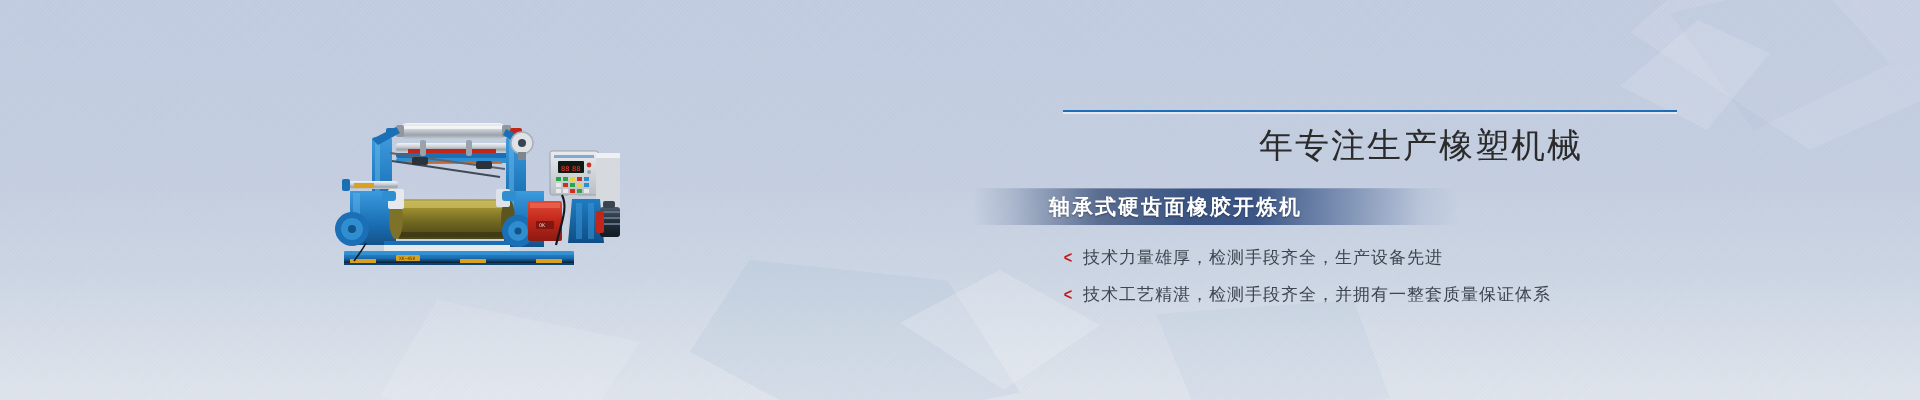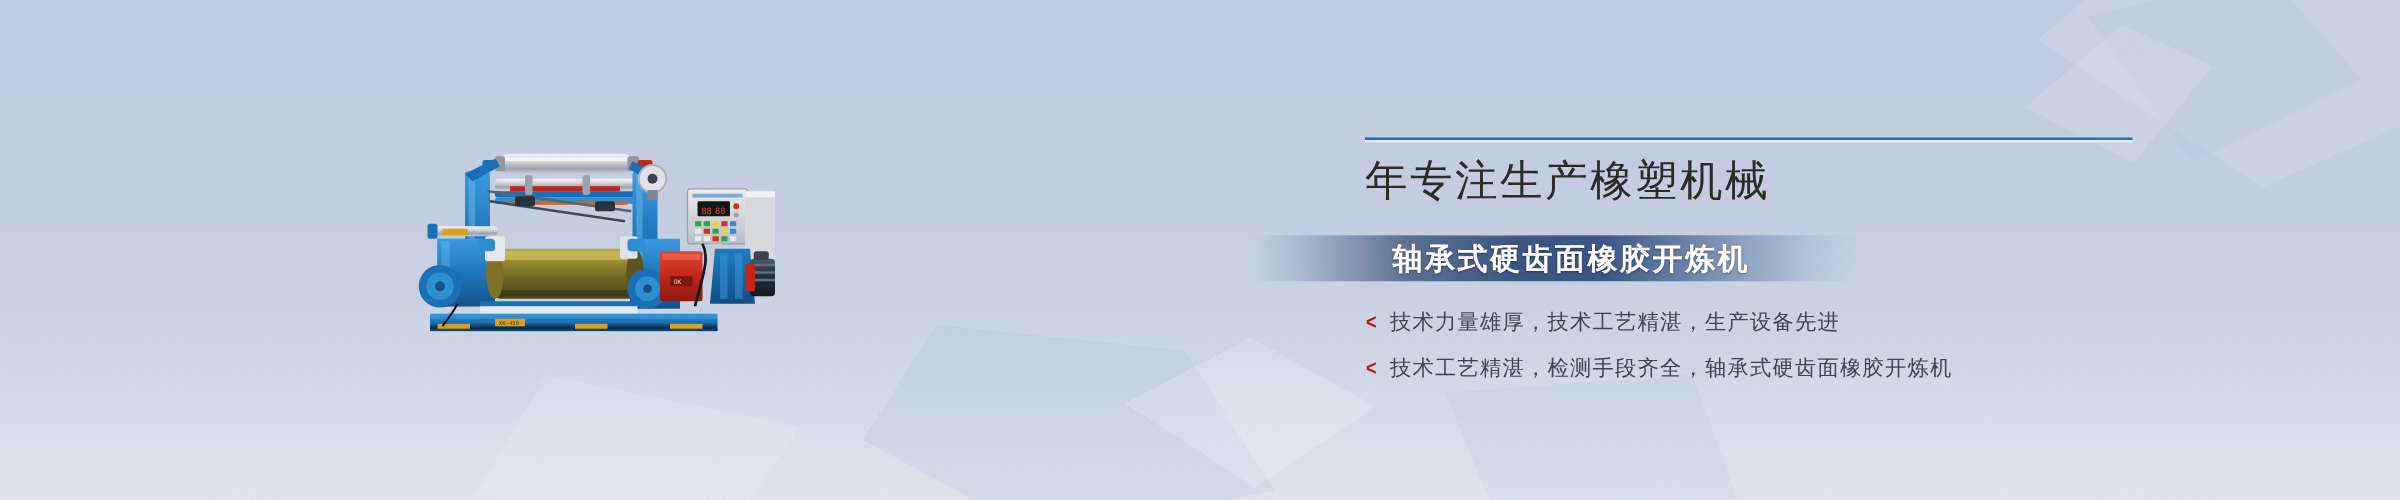--- a/index.html
+++ b/index.html
@@ -74,22 +74,23 @@
   #machine {
     position:absolute;
     left:300px; top:95px;
     width:320px; height:170px;
   }
   #machine svg { display:block; width:320px; height:170px; }
 
   
   #content {
     position:absolute;
-    left:1092px; top:110px;
+    left:1063px; top:110px;
     width:520px;
+    text-align:right;
   }
   .rule-wrap { width:118%; }
   .rule-top {
     height:2px; width:100%;
     background:#1f6eb5;
   }
   .rule-top2 {
     height:2px; width:100%;
     background:rgba(255,255,255,.55);
   }
@@ -118,23 +119,23 @@
        rgba(76,104,150,.55) 78%,
        rgba(120,144,182,.18) 92%,
        rgba(160,180,210,0) 100%);
     display:flex; align-items:center;
   }
   #ribbon::before{
     content:""; position:absolute; left:0; top:0; width:100%; height:1px;
     background:linear-gradient(to right, rgba(255,255,255,0), rgba(255,255,255,.35) 40%, rgba(255,255,255,0));
   }
   .ribbon-text {
-    margin-left:112px;
+    margin-left:76px;
     color:#ffffff;
-    font-size:24px;
+    font-size:21px;
     letter-spacing:2px;
     font-weight:700;
     white-space:nowrap;
     text-shadow:0 1px 2px rgba(0,0,0,.35);
   }
 
   .bullets { position:absolute; left:0; top:136px; }
   .bullet {
     display:flex; align-items:center;
     margin-bottom:14px;
@@ -349,22 +350,22 @@
 
     <div class="headline">年专注生产橡塑机械</div>
 
     <div id="ribbon">
       <div class="ribbon-text">轴承式硬齿面橡胶开炼机</div>
     </div>
 
     <div class="bullets">
       <div class="bullet">
         <span class="bullet-mark">&lt;</span>
-        <span class="bullet-text">技术力量雄厚，技术工艺精湛，生产设备先进</span>
+        <span class="bullet-text">技术力量雄厚，检测手段齐全，生产设备先进</span>
       </div>
       <div class="bullet">
         <span class="bullet-mark">&lt;</span>
-        <span class="bullet-text">技术工艺精湛，检测手段齐全，轴承式硬齿面橡胶开炼机</span>
+        <span class="bullet-text">技术工艺精湛，检测手段齐全，并拥有一整套质量保证体系</span>
       </div>
     </div>
 
   </div>
 </div>
 
 </body></html>

